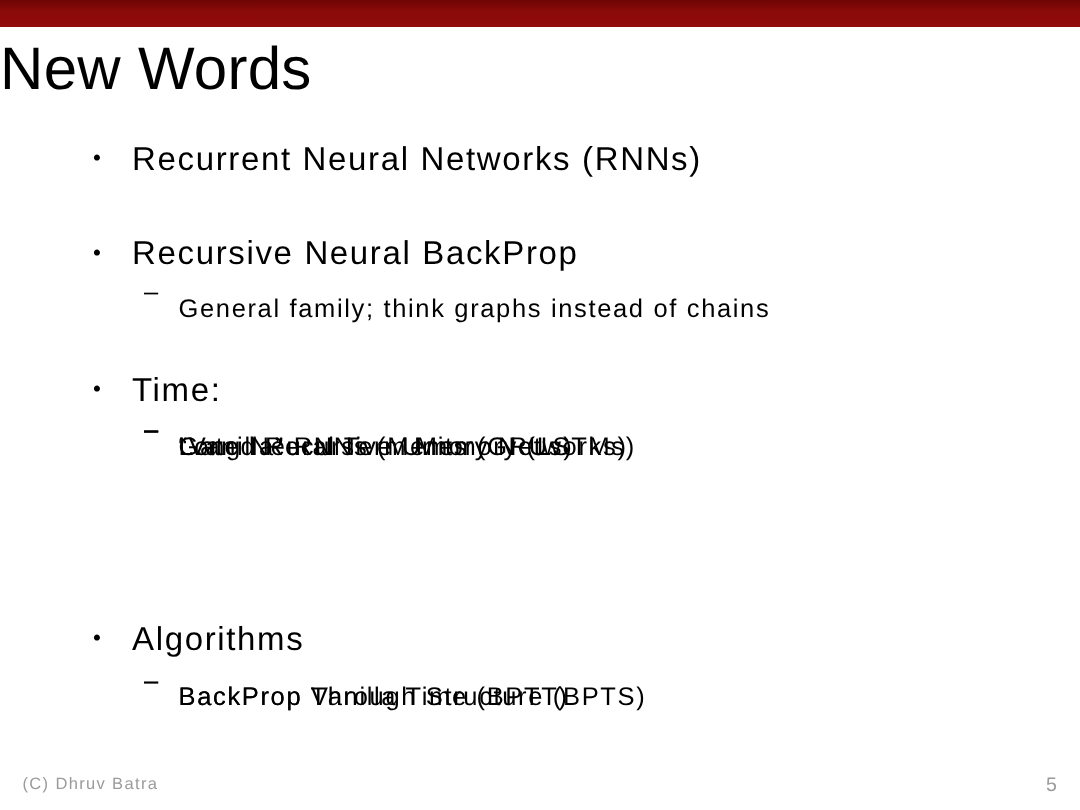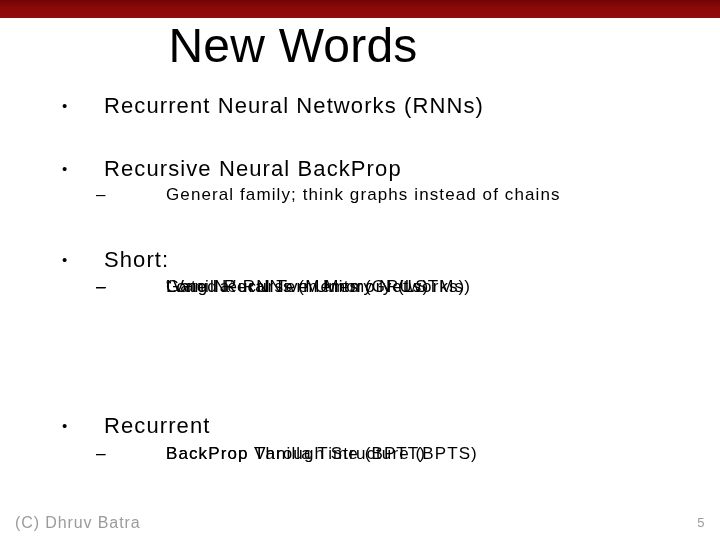--- a/index.html
+++ b/index.html
@@ -18,51 +18,51 @@
     position: absolute;
     top: 0; left: 0;
     width: 720px; height: 18px;
     background: linear-gradient(180deg, #6e0505 0%, #8a0909 40%, #920c0c 100%);
   }
   .title {
     position: absolute;
     top: 24px; left: 0;
     width: 586px;
     margin: 0;
-    text-align: center;
-    font-size: 48px;
+    text-align: left;
+    font-size: 40px;
     font-weight: normal;
     line-height: 44px;
     letter-spacing: 0.2px;
     color: #000000;
     white-space: nowrap;
   }
   .row {
     position: absolute;
     left: 0; right: 0;
     white-space: nowrap;
     color: #000000;
   }
   .row.main { font-size: 22px; line-height: 26px; letter-spacing: 1.1px; }
   .row .marker { position: absolute; top: 0; line-height: 26px; }
   .row.main .marker { left: 62px; font-size: 15px; }
-  .row.main .text { position: absolute; left: 104px; top: 0; }
+  .row.main .text { position: absolute; left: 88px; top: 0; }
   .subgroup {
     position: absolute;
     left: 0; right: 0;
     color: #000000;
   }
   .row.sub { position: relative; font-size: 17px; line-height: 26px; letter-spacing: 1.1px; }
   .row.sub .marker { left: 96px; font-size: 17px; }
-  .row.sub .text { position: absolute; left: 119px; top: 0; margin-left: 47px; }
+  .row.sub .text { position: absolute; left: 119px; top: 11px; }
   .sub-abs { position: absolute; }
   .footer-credit {
     position: absolute;
     left: 15px; top: 515px;
-    font-size: 16px; line-height: 16px;
+    font-size: 11px; line-height: 16px;
     letter-spacing: 0.9px;
     color: #9b9b9b;
   }
   .page-number {
     position: absolute;
     right: 15px; top: 515px;
     font-size: 13px; line-height: 16px;
     letter-spacing: 0.5px;
     color: #9b9b9b;
   }
@@ -85,21 +85,21 @@
     <span class="marker">•</span>
     <span class="text">Recursive Neural BackProp</span>
   </div>
   <div class="row sub sub-abs" style="top:182px">
     <span class="marker">–</span>
     <span class="text">General family; think graphs instead of chains</span>
   </div>
 
   <div class="row main" style="top:247px">
     <span class="marker">•</span>
-    <span class="text">Short:</span>
+    <span class="text">Time:</span>
   </div>
   <div class="subgroup" style="top:274px">
     <div class="row sub">
       <span class="marker">–</span>
       <span class="text">“Vanilla” RNNs (Memory Networks)</span>
     </div>
     <div class="row sub">
       <span class="marker">–</span>
       <span class="text">Long Neural Term Memory (LSTMs)</span>
     </div>
@@ -108,21 +108,21 @@
       <span class="text">Gated Recursive Units (GRUs)</span>
     </div>
     <div class="row sub">
       <span class="marker">–</span>
       <span class="text">…</span>
     </div>
   </div>
 
   <div class="row main" style="top:413px">
     <span class="marker">•</span>
-    <span class="text">Recurrent</span>
+    <span class="text">Algorithms</span>
   </div>
   <div class="subgroup" style="top:441px">
     <div class="row sub">
       <span class="marker">–</span>
       <span class="text">BackProp Vanilla Time (BPTT)</span>
     </div>
     <div class="row sub">
       <span class="marker">–</span>
       <span class="text">BackProp Through Structure (BPTS)</span>
     </div>

